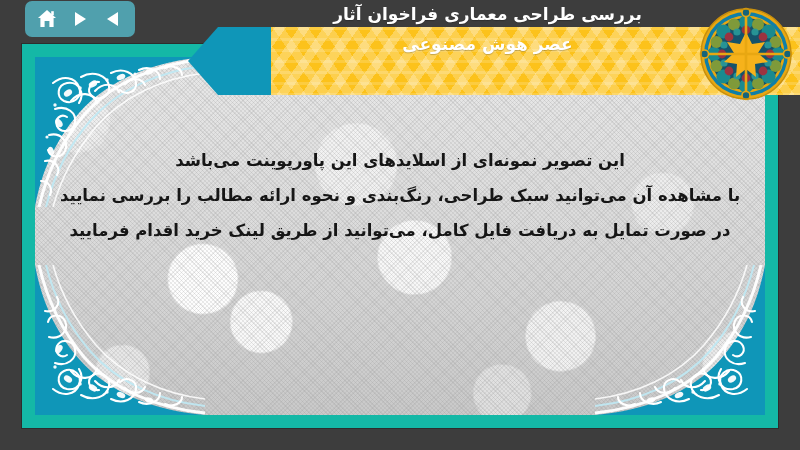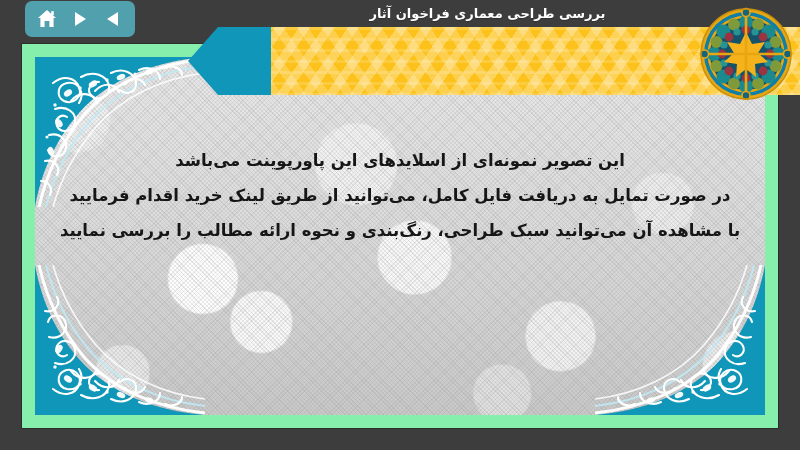--- a/index.html
+++ b/index.html
@@ -13,21 +13,21 @@
   
   #slide-root{
     position:absolute;inset:0;
     background:#3d3d3d;
   }
 
   
   #content-frame{
     position:absolute;
     left:22px;top:44px;right:22px;bottom:22px;
-    background:#86efac;
+    background:#14b8a6;
     box-shadow:0 0 0 1px rgba(0,0,0,.25);
   }
   #content-inner{
     position:absolute;
     left:13px;top:13px;right:13px;bottom:13px;
     background:
       radial-gradient(circle at 23% 62%, rgba(255,255,255,.95) 0 34px, rgba(255,255,255,0) 36px),
       radial-gradient(circle at 31% 74%, rgba(255,255,255,.85) 0 30px, rgba(255,255,255,0) 32px),
       radial-gradient(circle at 52% 56%, rgba(255,255,255,.80) 0 36px, rgba(255,255,255,0) 38px),
       radial-gradient(circle at 44% 30%, rgba(255,255,255,.55) 0 40px, rgba(255,255,255,0) 42px),
@@ -85,21 +85,21 @@
   #banner-arrow{
     position:absolute;left:-83px;top:0;width:83px;height:68px;
   }
 
   
   #title-text{
     position:absolute;
     left:255px;top:-1px;width:465px;
     text-align:center;
     direction:rtl;
-    font-size:13px;
+    font-size:17px;
     line-height:30px;
     font-weight:700;
     color:#ffffff;
     letter-spacing:.2px;
     text-shadow:0 1px 1px rgba(0,0,0,.22);
     z-index:6;
     pointer-events:none;
   }
   #title-text .tline{display:block;white-space:nowrap;}
 
@@ -227,35 +227,36 @@
             <ellipse cx="86" cy="20" rx="4.5" ry="2.8" transform="rotate(-22 86 20)"></ellipse>
             <ellipse cx="114" cy="15" rx="4.2" ry="2.6" transform="rotate(-16 114 15)"></ellipse>
             <circle cx="45" cy="31" r="1.8"></circle>
             <circle cx="72" cy="23" r="1.7"></circle>
           </g>
         </svg>
       </div>
 
       <div id="body-text">
         <span class="bline">این تصویر نمونه‌ای از اسلایدهای این پاورپوینت می‌باشد</span>
+        <span class="bline">با مشاهده آن می‌توانید سبک طراحی، رنگ‌بندی و نحوه ارائه مطالب را بررسی نمایید</span>
         <span class="bline">در صورت تمایل به دریافت فایل کامل، می‌توانید از طریق لینک خرید اقدام فرمایید</span>
-        <span class="bline">با مشاهده آن می‌توانید سبک طراحی، رنگ‌بندی و نحوه ارائه مطالب را بررسی نمایید</span>
       </div>
 
     </div>
   </div>
 
   <div id="title-banner">
     <svg id="banner-arrow" viewBox="0 0 83 68" xmlns="http://www.w3.org/2000/svg">
       <path d="M83 0 H30 L0 34 L30 68 H83 Z" fill="#0f96b8"></path>
     </svg>
   </div>
 
   <div id="title-text">
     <span class="tline">بررسی طراحی معماری فراخوان آثار</span>
+    <span class="tline">عصر هوش مصنوعی</span>
   </div>
 
   <svg id="medallion" viewBox="0 0 96 96" xmlns="http://www.w3.org/2000/svg">
     <circle cx="48" cy="48" r="45" fill="#e8a712"></circle>
     <circle cx="48" cy="48" r="42" fill="#0f7fa8"></circle>
     <circle cx="48" cy="48" r="38.5" fill="#e8a712"></circle>
     <circle cx="48" cy="48" r="36" fill="#15536b"></circle>
     <g>
       <g fill="#1a8a8f">
           <circle cx="48" cy="16" r="7"></circle>

